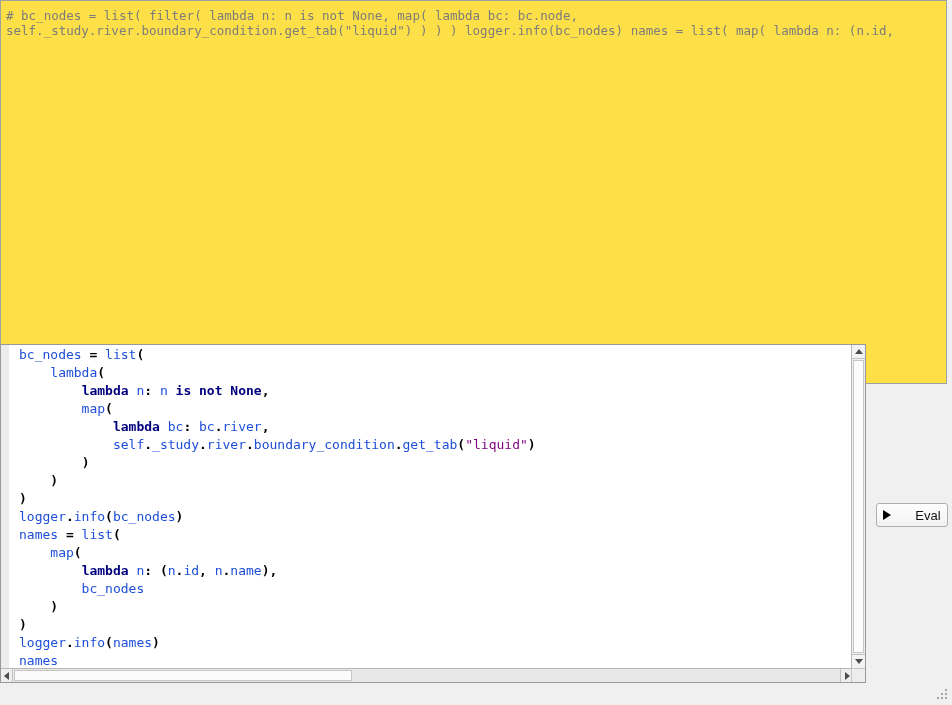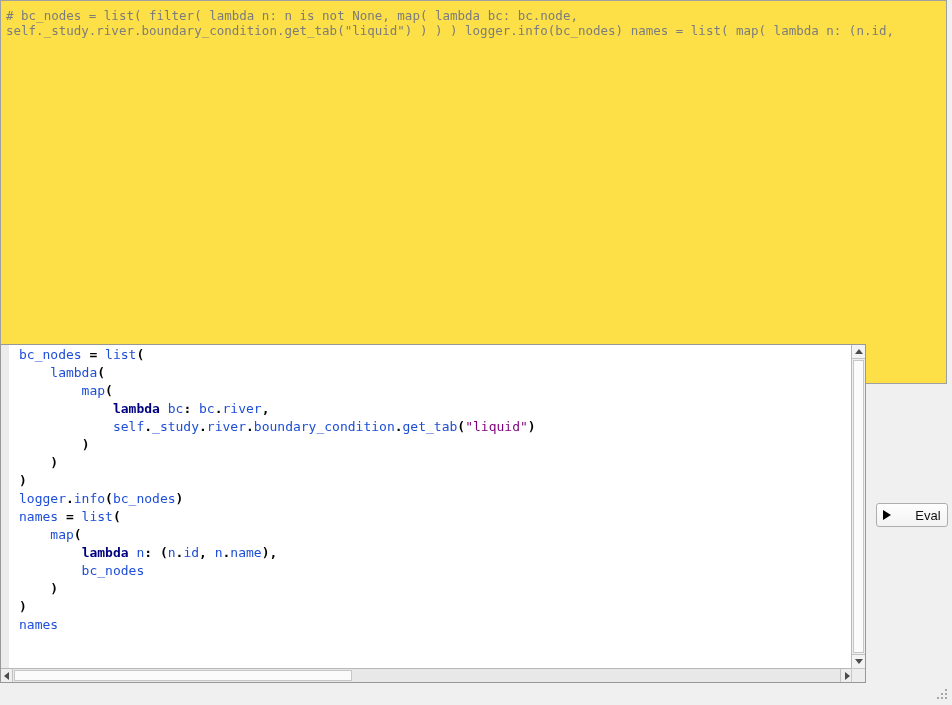--- a/index.html
+++ b/index.html
@@ -150,33 +150,35 @@
       <div class="log-line gray"># bc_nodes = list( filter( lambda n: n is not None, map( lambda bc: bc.node,</div>
       <div class="log-line gray">self._study.river.boundary_condition.get_tab("liquid") ) ) ) logger.info(bc_nodes) names = list( map( lambda n: (n.id,</div>
     </div>
 </div>
 
 <div class="editor-frame">
   <div class="editor-gutter"></div>
   <div class="code-area">
       <div class="code-line"><span class="tok-pl">bc_nodes </span><span class="tok-op">=</span><span class="tok-pl"> list</span><span class="tok-op">(</span></div>
       <div class="code-line"><span class="tok-pl">    lambda</span><span class="tok-op">(</span></div>
+      <div class="code-line"><span class="tok-pl">        </span><span class="tok-kw">lambda</span><span class="tok-pl"> n</span><span class="tok-op">:</span><span class="tok-pl"> n </span><span class="tok-kw">is</span><span class="tok-pl"> </span><span class="tok-kw">not</span><span class="tok-pl"> </span><span class="tok-kw">None</span><span class="tok-op">,</span></div>
       <div class="code-line"><span class="tok-pl">        map</span><span class="tok-op">(</span></div>
       <div class="code-line"><span class="tok-pl">            </span><span class="tok-kw">lambda</span><span class="tok-pl"> bc</span><span class="tok-op">:</span><span class="tok-pl"> bc</span><span class="tok-op">.</span><span class="tok-pl">river</span><span class="tok-op">,</span></div>
       <div class="code-line"><span class="tok-pl">            self</span><span class="tok-op">.</span><span class="tok-pl">_study</span><span class="tok-op">.</span><span class="tok-pl">river</span><span class="tok-op">.</span><span class="tok-pl">boundary_condition</span><span class="tok-op">.</span><span class="tok-pl">get_tab</span><span class="tok-op">(</span><span class="tok-str">"liquid"</span><span class="tok-op">)</span></div>
       <div class="code-line"><span class="tok-pl">        </span><span class="tok-op">)</span></div>
       <div class="code-line"><span class="tok-pl">    </span><span class="tok-op">)</span></div>
       <div class="code-line"><span class="tok-op">)</span></div>
       <div class="code-line"><span class="tok-pl">logger</span><span class="tok-op">.</span><span class="tok-pl">info</span><span class="tok-op">(</span><span class="tok-pl">bc_nodes</span><span class="tok-op">)</span></div>
       <div class="code-line"><span class="tok-pl">names </span><span class="tok-op">=</span><span class="tok-pl"> list</span><span class="tok-op">(</span></div>
       <div class="code-line"><span class="tok-pl">    map</span><span class="tok-op">(</span></div>
       <div class="code-line"><span class="tok-pl">        </span><span class="tok-kw">lambda</span><span class="tok-pl"> n</span><span class="tok-op">:</span><span class="tok-pl"> </span><span class="tok-op">(</span><span class="tok-pl">n</span><span class="tok-op">.</span><span class="tok-pl">id</span><span class="tok-op">,</span><span class="tok-pl"> n</span><span class="tok-op">.</span><span class="tok-pl">name</span><span class="tok-op">)</span><span class="tok-op">,</span></div>
       <div class="code-line"><span class="tok-pl">        bc_nodes</span></div>
       <div class="code-line"><span class="tok-pl">    </span><span class="tok-op">)</span></div>
       <div class="code-line"><span class="tok-op">)</span></div>
+      <div class="code-line"><span class="tok-pl">logger</span><span class="tok-op">.</span><span class="tok-pl">info</span><span class="tok-op">(</span><span class="tok-pl">names</span><span class="tok-op">)</span></div>
       <div class="code-line"><span class="tok-pl">names</span></div>
     </div>
 
   <div class="v-scrollbar">
     <div class="sb-btn up">
       <span class="tri up"></span>
     </div>
     <div class="v-thumb"></div>
     <div class="sb-btn down">
       <span class="tri down"></span>

